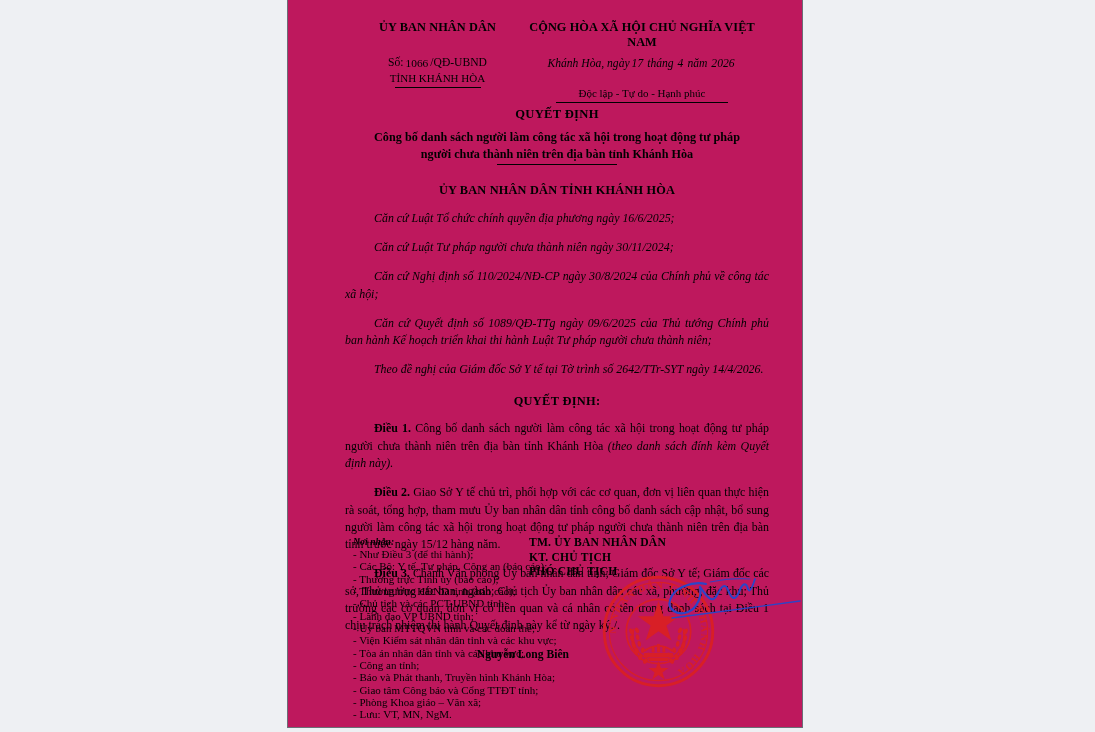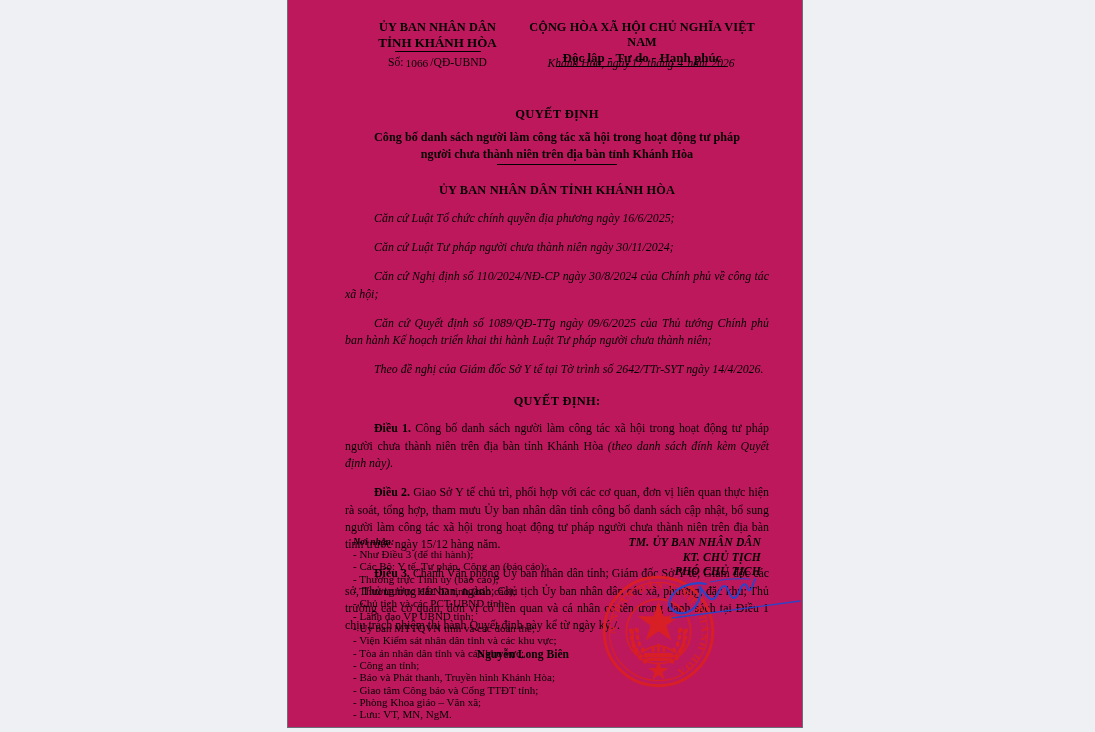--- a/index.html
+++ b/index.html
@@ -58,23 +58,24 @@
     width: 254px;
     text-align: center;
   }
   .hdr-line1 {
     font-size: 12.3px;
     font-weight: bold;
     letter-spacing: .1px;
     line-height: 15px;
   }
   .hdr-line2 {
-    font-size: 13px;
-    font-weight: bold;
+    font-size: 11px;
+    font-weight: normal;
     line-height: 15px;
+    margin-top: 36px;
   }
   #hdr-left .rule {
     width: 86px;
     margin: 1px auto 0;
     border-bottom: 1.6px solid #000;
   }
   #hdr-right .rule {
     width: 172px;
     margin: 1px auto 0;
     border-bottom: 1.6px solid #000;
@@ -189,25 +190,24 @@
     margin-bottom: 1px;
   }
   .recip-item {
     font-size: 11px;
     line-height: 12.35px;
     white-space: nowrap;
   }
 
   #signature {
     position: absolute;
-    left: 192px;
+    left: 184px;
     top: 0;
     width: 224px;
-    text-align: right;
-    font-style: italic;
+    text-align: left;
   }
   .sig-line {
     font-size: 11.6px;
     font-weight: bold;
     line-height: 14.5px;
     letter-spacing: .2px;
   }
   #sig-name {
     position: absolute;
     left: 0;

